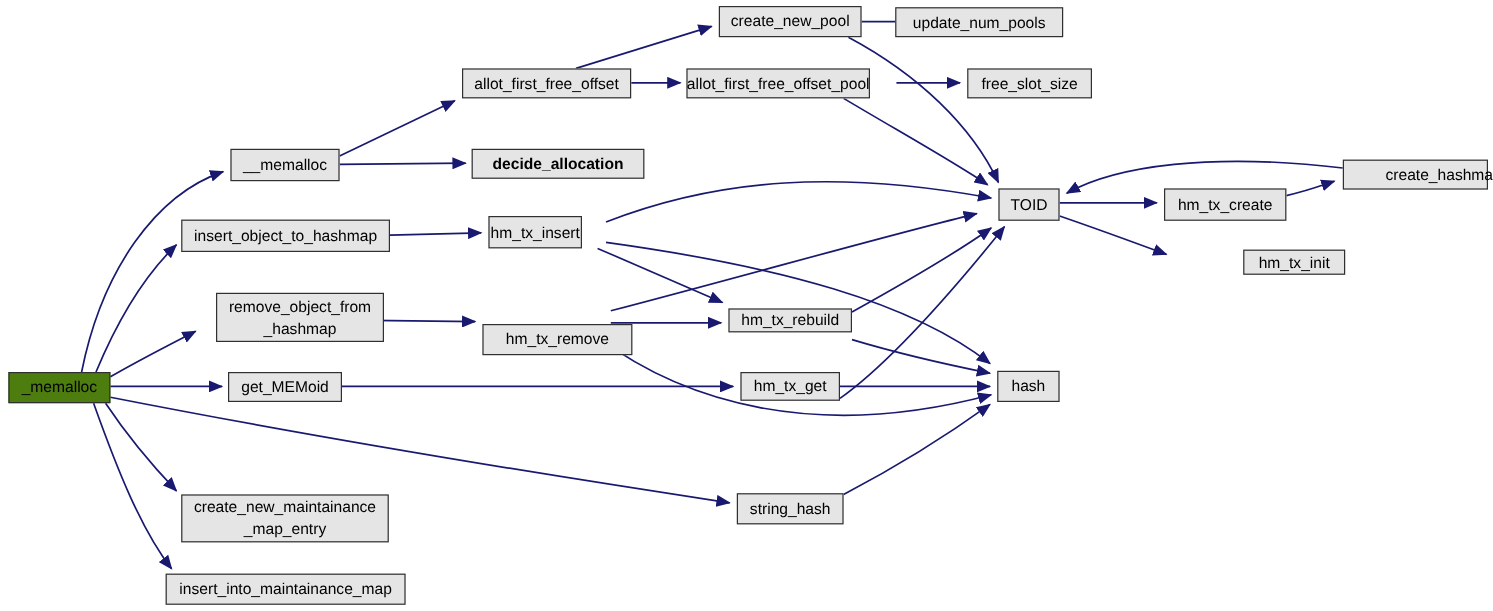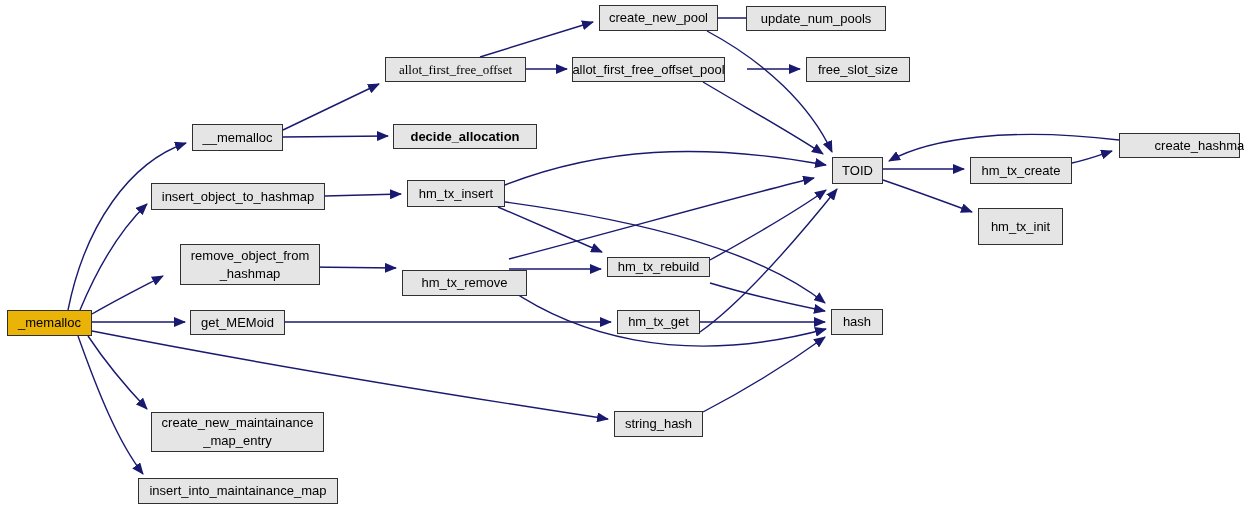--- a/index.html
+++ b/index.html
@@ -19,21 +19,21 @@
     color:#000000;
     font-size:13px;
     line-height:1.35;
     display:flex;
     align-items:center;
     justify-content:center;
     text-align:center;
     white-space:pre-line;
     cursor:pointer;
   }
-  .node.highlight{background:#eab308;cursor:default;}
+  .node.highlight{background:#4d7c0f;cursor:default;}
 </style>
 </head>
 <body>
 
 <div class="canvas">
   <svg class="edges" width="1244" height="509" viewBox="0 0 1244 509" xmlns="http://www.w3.org/2000/svg">
     <defs>
       <marker id="arrow" markerUnits="userSpaceOnUse" markerWidth="13" markerHeight="10" refX="11" refY="5" orient="auto">
         <path d="M0,0 L12,5 L0,10 z" fill="#191970"></path>
       </marker>
@@ -77,30 +77,30 @@
   <div id="node-layer">
       <div class="node highlight" style="left: 7px; top: 310px; width: 85px; height: 26px;">_memalloc</div>
       <div class="node" style="left: 192px; top: 124px; width: 91px; height: 27px;">__memalloc</div>
       <div class="node" style="left: 151px; top: 183px; width: 174px; height: 27px;">insert_object_to_hashmap</div>
       <div class="node" style="left: 168px; top: 244px; width: 140px; height: 41px; margin-left: 12px;">remove_object_from
 _hashmap</div>
       <div class="node" style="left: 190px; top: 310px; width: 95px; height: 25px;">get_MEMoid</div>
       <div class="node" style="left: 151px; top: 412px; width: 173px; height: 40px;">create_new_maintainance
 _map_entry</div>
       <div class="node" style="left: 138px; top: 478px; width: 200px; height: 26px;">insert_into_maintainance_map</div>
-      <div class="node" style="left: 385px; top: 57px; width: 141px; height: 25px; font-family: Liberation Serif, serif;">allot_first_free_offset</div>
+      <div class="node" style="left: 385px; top: 57px; width: 141px; height: 25px;">allot_first_free_offset</div>
       <div class="node" style="left: 393px; top: 124px; width: 144px; height: 25px; font-weight: bold;">decide_allocation</div>
       <div class="node" style="left: 599px; top: 5px; width: 119px; height: 26px;">create_new_pool</div>
       <div class="node" style="left: 572px; top: 57px; width: 153px; height: 25px;">allot_first_free_offset_pool</div>
       <div class="node" style="left: 746px; top: 6px; width: 140px; height: 25px;">update_num_pools</div>
       <div class="node" style="left: 806px; top: 57px; width: 104px; height: 25px;">free_slot_size</div>
-      <div class="node" style="left: 407px; top: 180px; width: 98px; height: 27px;">hm_tx_insert</div>
+      <div class="node" style="left: 407px; top: 180px; width: 78px; height: 27px;">hm_tx_insert</div>
       <div class="node" style="left: 402px; top: 270px; width: 125px; height: 26px;">hm_tx_remove</div>
       <div class="node" style="left: 607px; top: 257px; width: 103px; height: 20px;">hm_tx_rebuild</div>
       <div class="node" style="left: 617px; top: 310px; width: 83px; height: 24px;">hm_tx_get</div>
       <div class="node" style="left: 831px; top: 309px; width: 52px; height: 26px; text-align: right;">hash</div>
       <div class="node" style="left: 614px; top: 411px; width: 89px; height: 26px;">string_hash</div>
       <div class="node" style="left: 832px; top: 157px; width: 51px; height: 27px;">TOID</div>
       <div class="node" style="left: 970px; top: 157px; width: 102px; height: 27px;">hm_tx_create</div>
-      <div class="node" style="left: 978px; top: 208px; width: 85px; height: 37px;">hm_tx_init</div>
+      <div class="node" style="left: 1036px; top: 208px; width: 85px; height: 21px;">hm_tx_init</div>
       <div class="node" style="left: 1119px; top: 133px; width: 121px; height: 25px; padding-left: 47px;">create_hashmap</div>
     </div>
 </div>
 
 </body></html>

